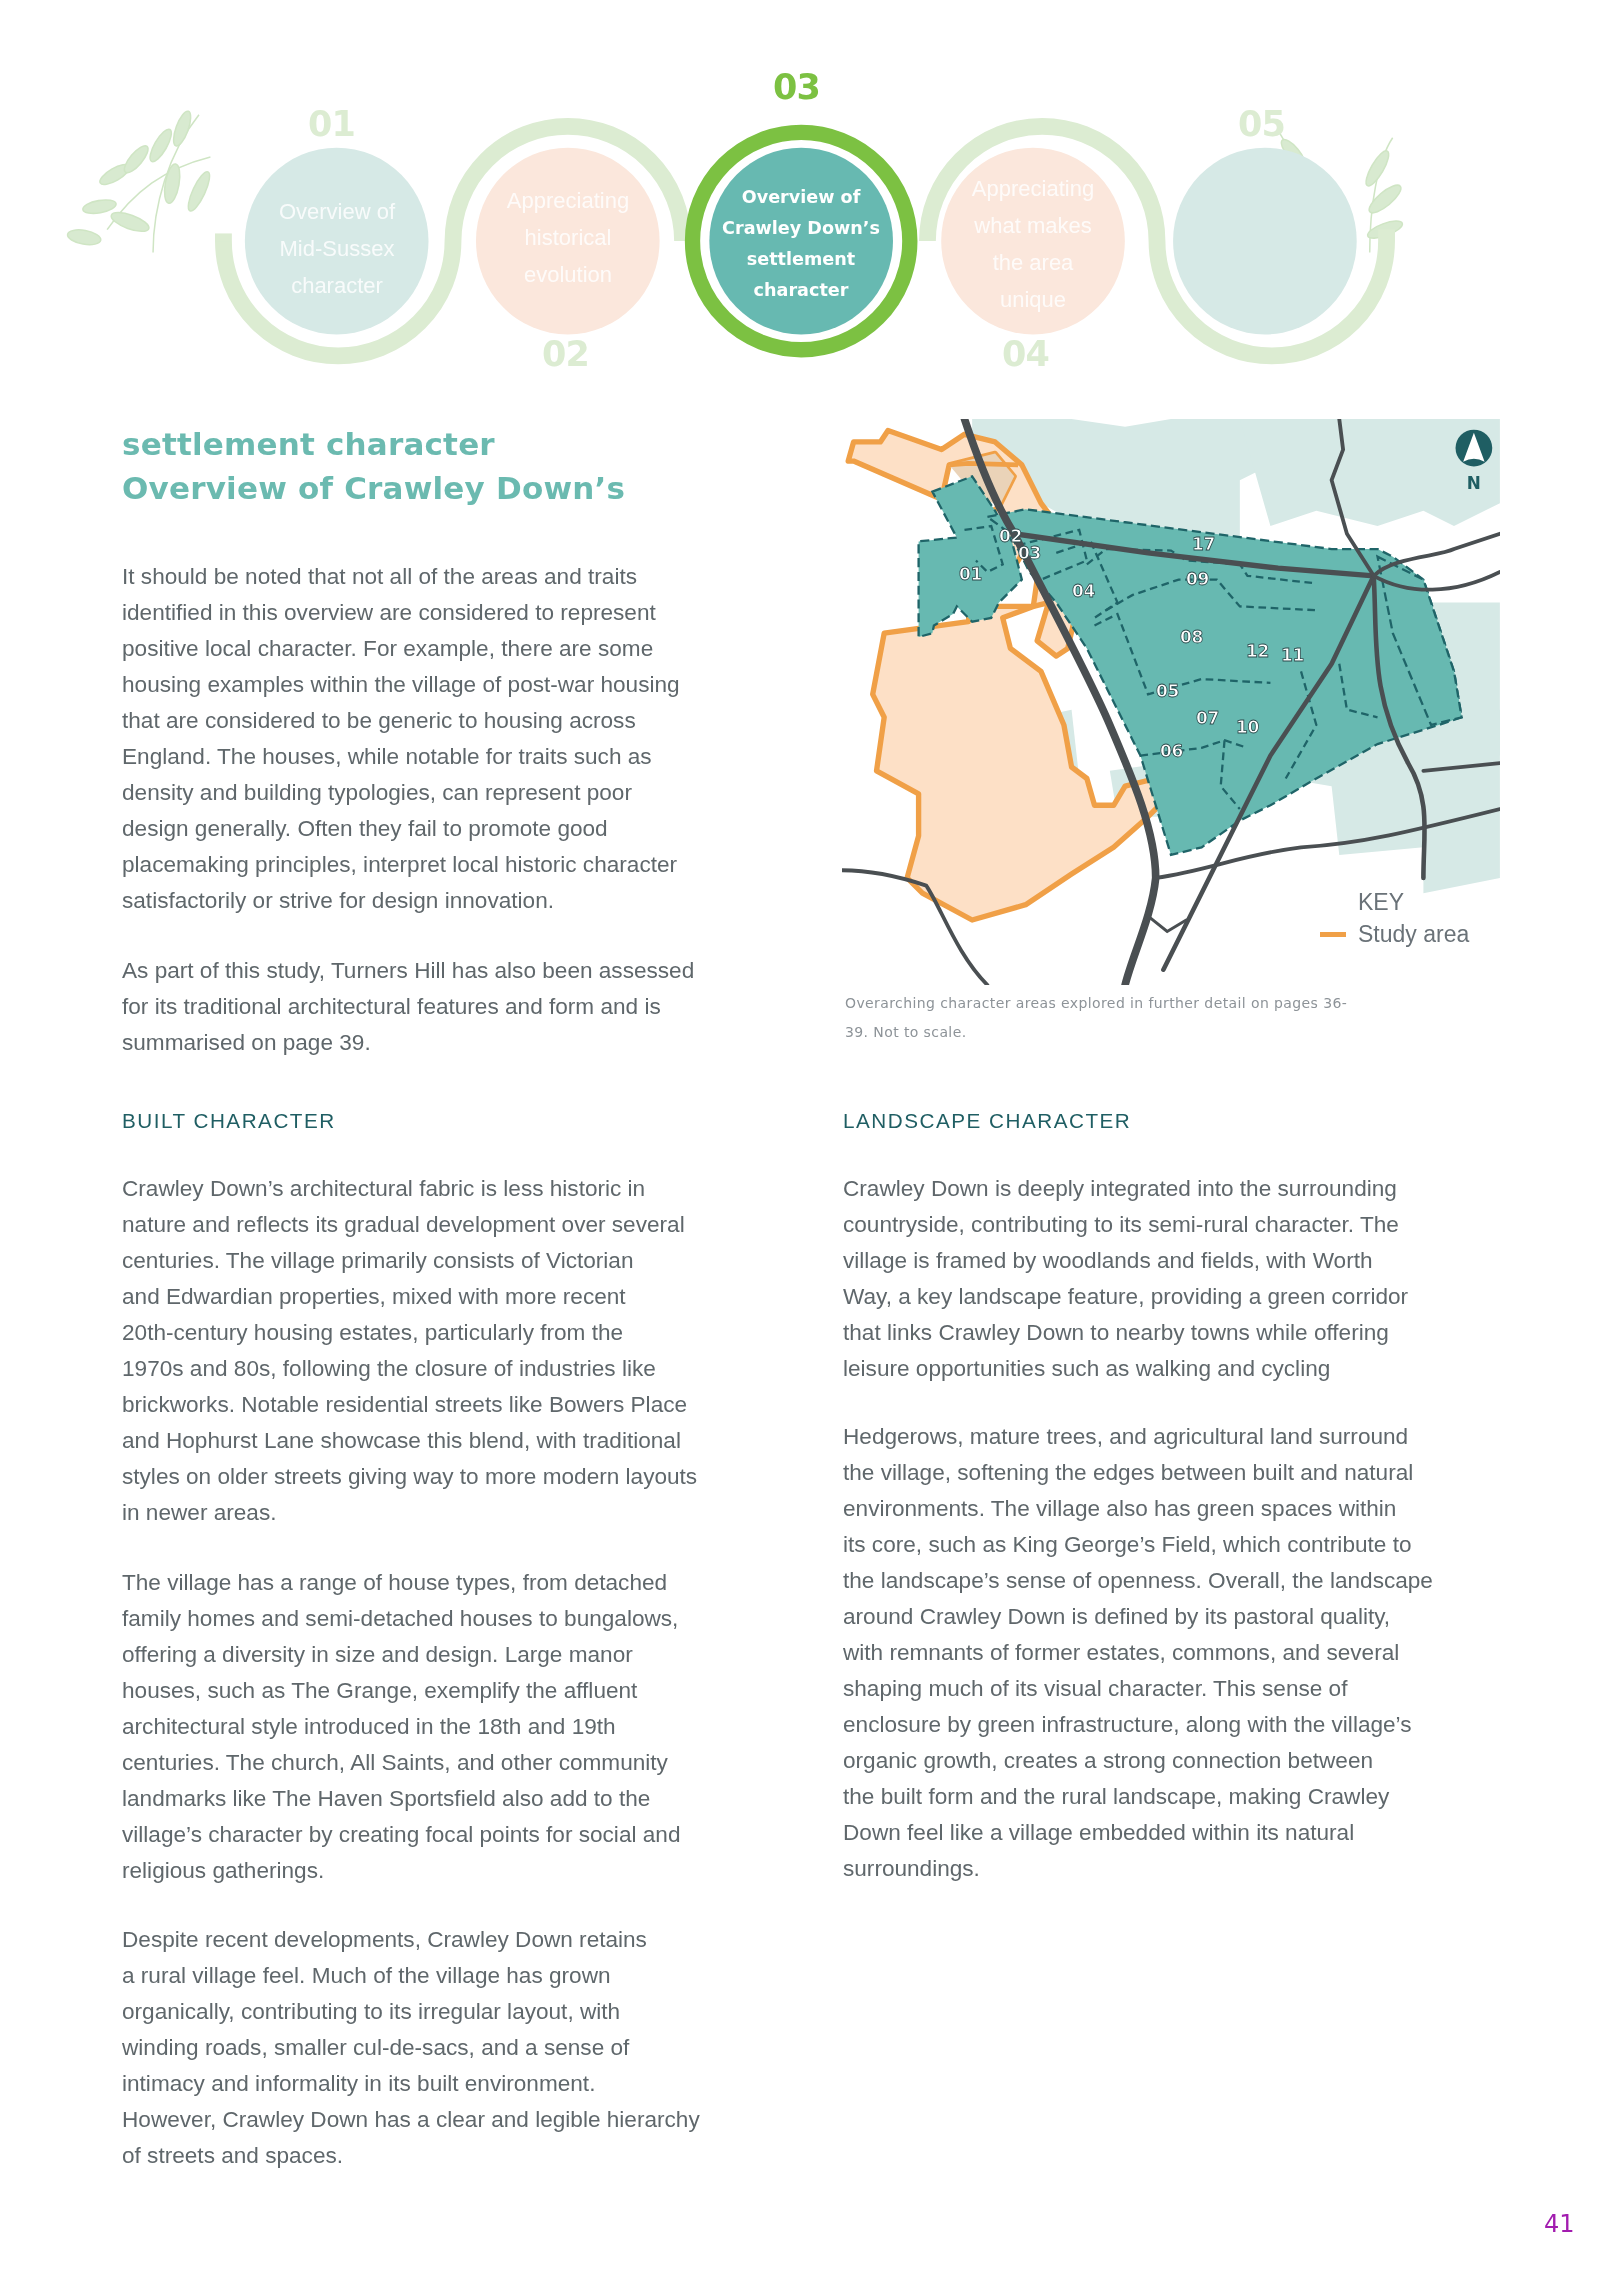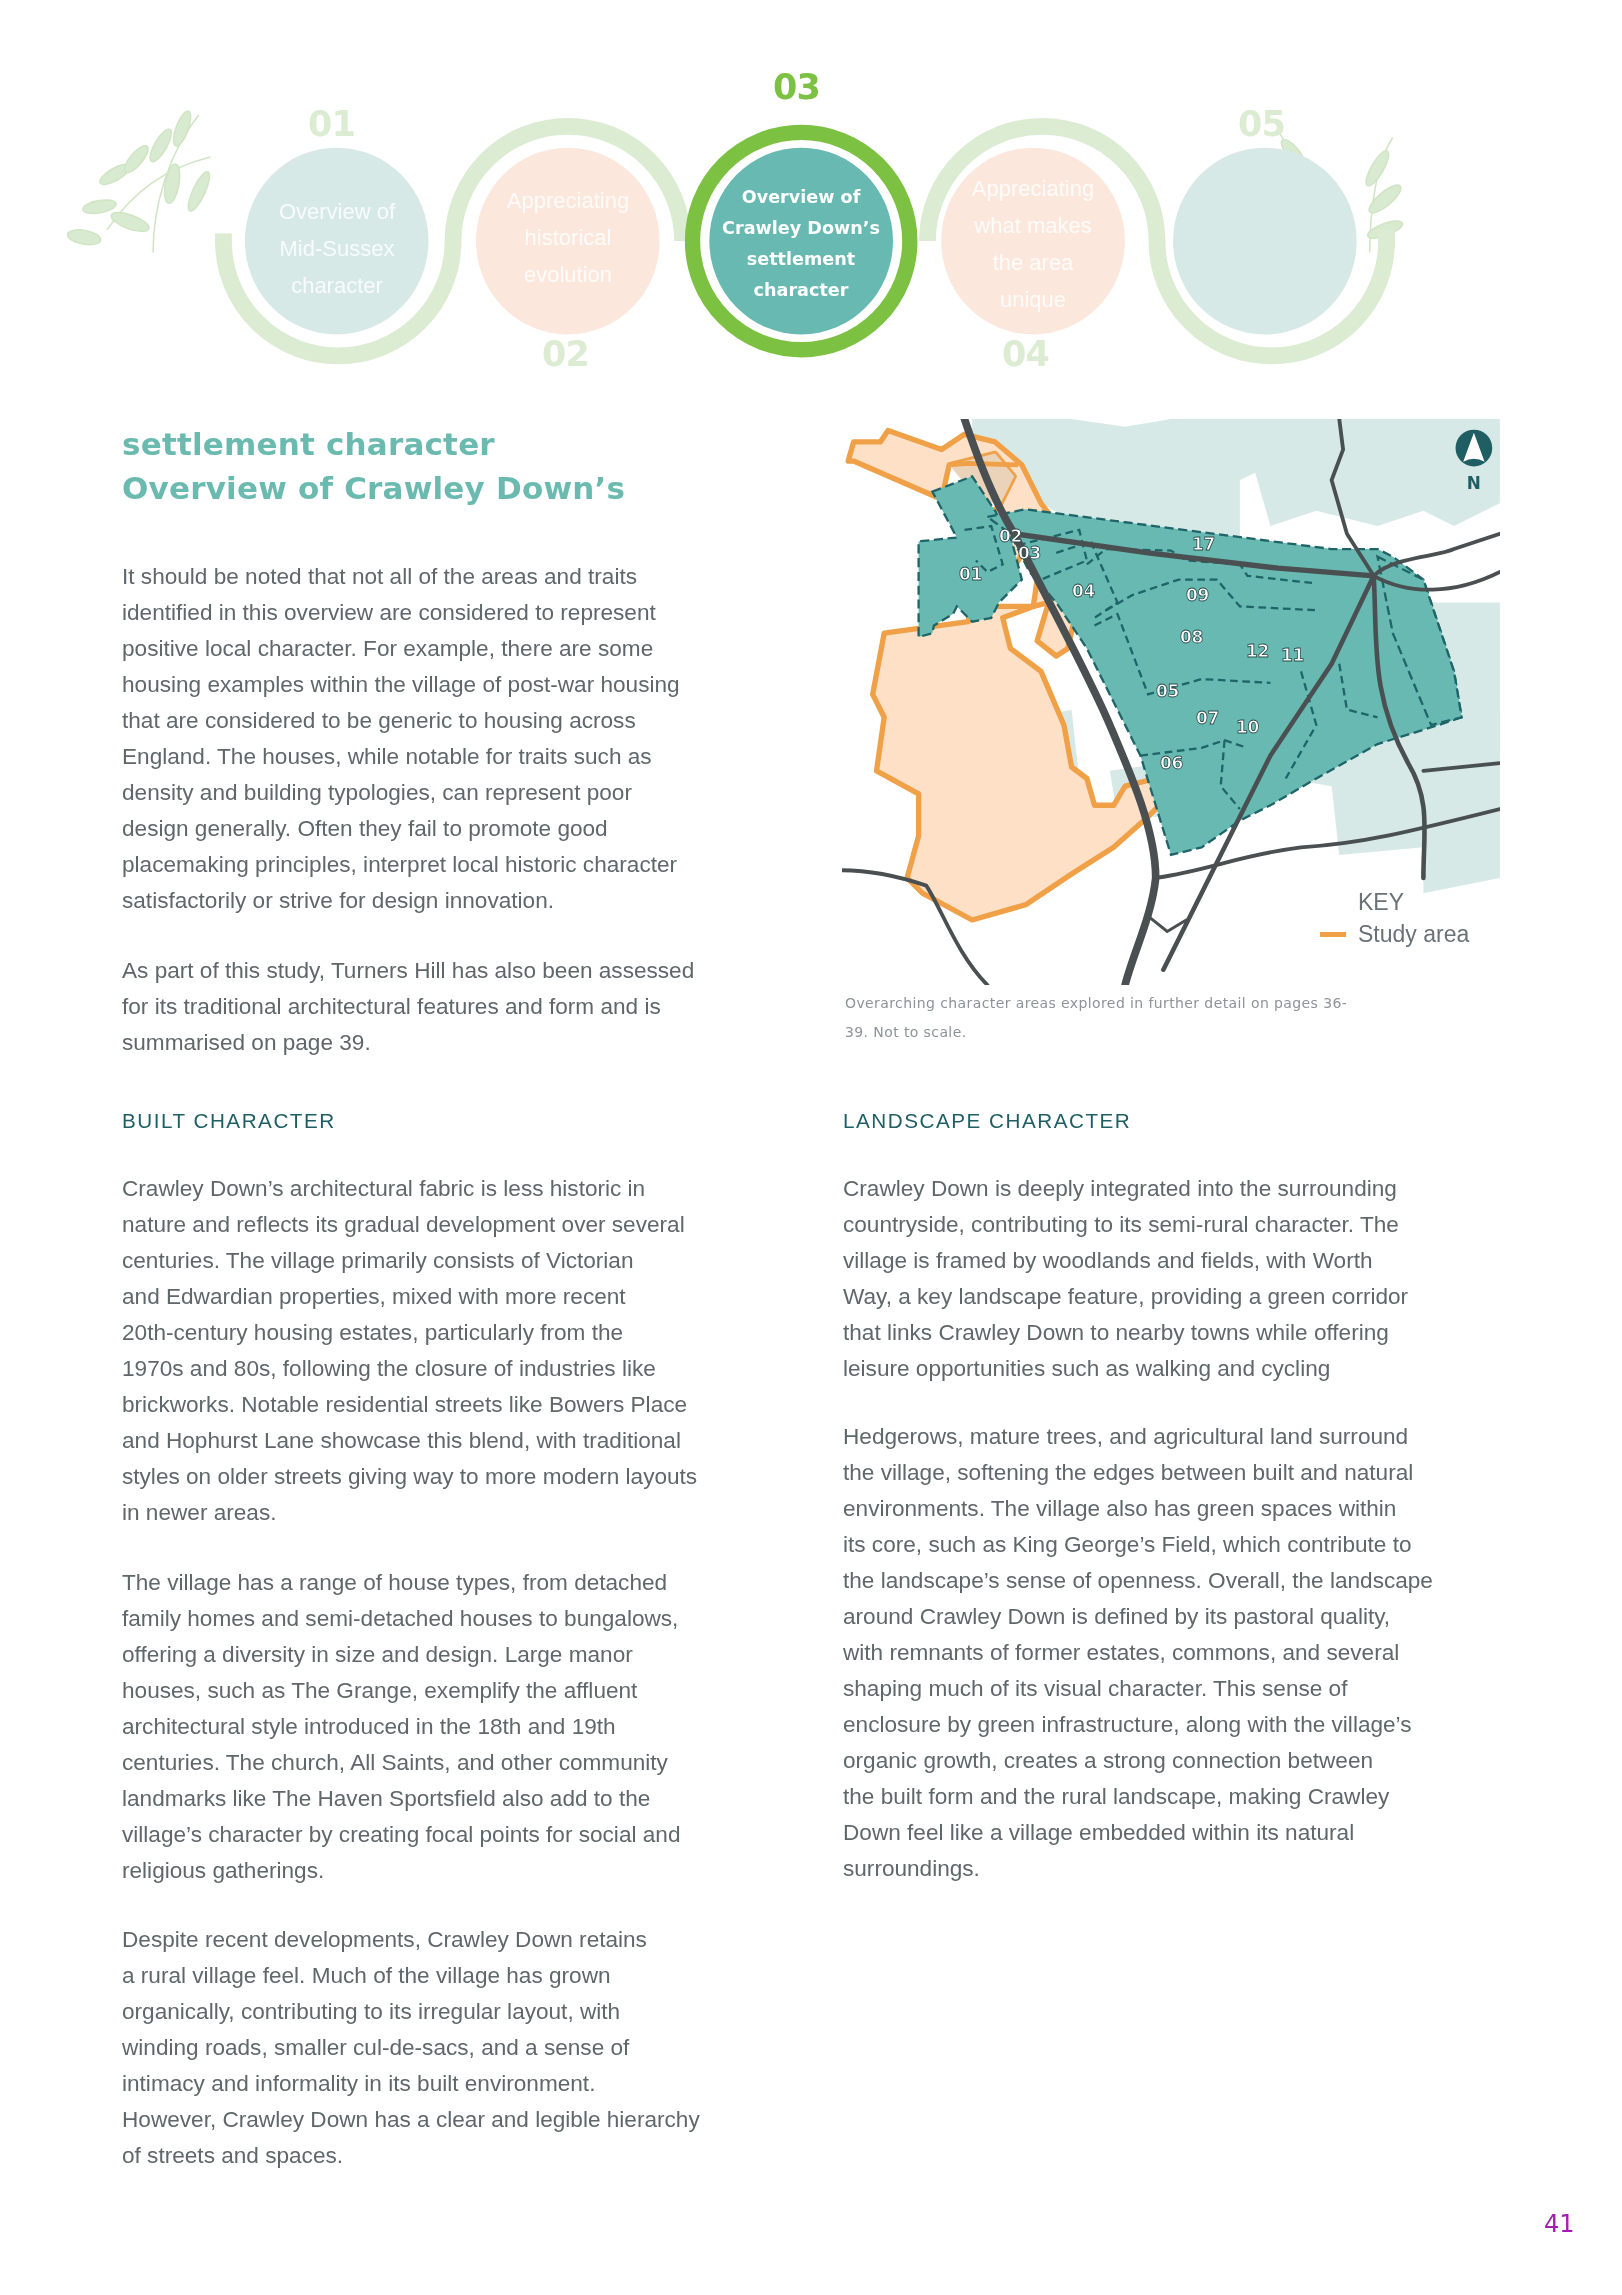--- a/index.html
+++ b/index.html
@@ -196,24 +196,24 @@
       <path d="M26 6 L 40 44 Q 26 36 12 44 Z" fill="#ffffff"></path>
       <text x="26" y="80" text-anchor="middle" font-family="DejaVu Sans, sans-serif" font-weight="bold" font-size="22" fill="#1f5e63">N</text>
     </g>
   </svg>
 
   <span class="map-label" style="left:117px; top:145px;">01</span>
   <span class="map-label" style="left:157px; top:107px;">02</span>
   <span class="map-label" style="left:176px; top:124px;">03</span>
   <span class="map-label" style="left:230px; top:162px;">04</span>
   <span class="map-label" style="left:314px; top:262px;">05</span>
-  <span class="map-label" style="left:318px; top:334px;">06</span>
+  <span class="map-label" style="left:318px; top:322px;">06</span>
   <span class="map-label" style="left:354px; top:289px;">07</span>
   <span class="map-label" style="left:338px; top:208px;">08</span>
-  <span class="map-label" style="left:344px; top:166px;">09</span>
+  <span class="map-label" style="left:344px; top:150px;">09</span>
   <span class="map-label" style="left:394px; top:298px;">10</span>
   <span class="map-label" style="left:439px; top:226px;">11</span>
   <span class="map-label" style="left:404px; top:222px;">12</span>
   <span class="map-label" style="left:350px; top:115px;">17</span>
 
   <div class="key-title">KEY</div>
   <div class="key-swatch"></div>
   <div class="key-item">Study area</div>
 </div>
 

